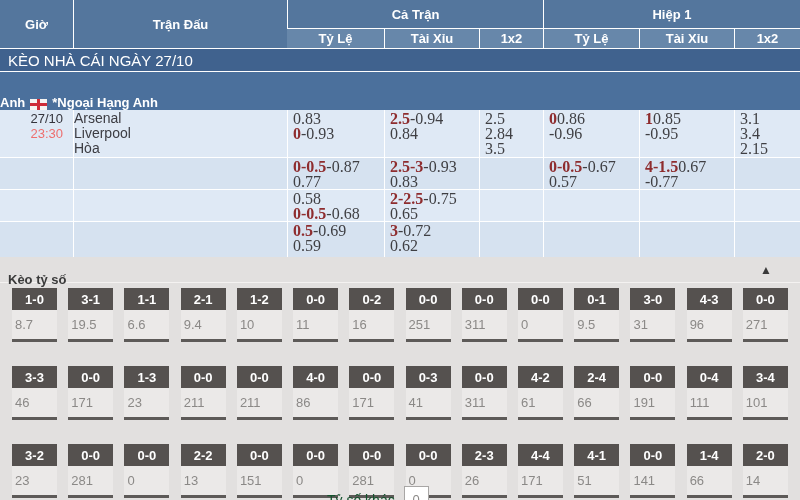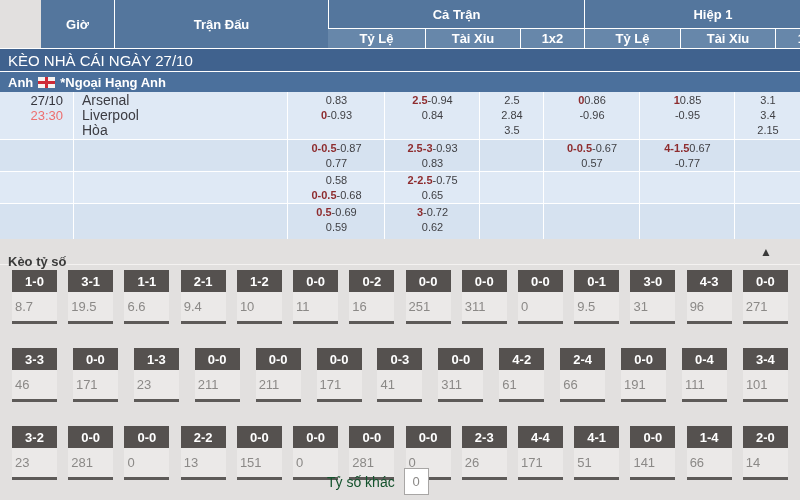--- a/index.html
+++ b/index.html
@@ -1,49 +1,49 @@
 <!DOCTYPE html>
 <html><head>
 <meta charset="utf-8">
 <style>
   * { margin:0; padding:0; box-sizing:border-box; }
   html,body { width:800px; height:500px; overflow:hidden;
     font-family:"Liberation Sans","DejaVu Sans",sans-serif; background:#e2e0df; }
-  .thead { background:#14532d;margin-left:41px; }
+  .thead { background:#14532d; }
   .thead .hwrap { display:grid; grid-template-columns:73px 214px 97px 95px 64px 96px 95px 66px; grid-template-rows:28px 20px; }
   .hcell { color:#fff; font-size:13px; font-weight:bold; display:flex; align-items:center; justify-content:center; }
   .hspan2 { grid-row:1/3; background:#54769d; }
   .hrow1 { background:#54769d; border-left:1px solid #fff; }
   .hrow2 { background:#6787aa; border-top:1px solid #fff; border-left:1px solid #fff; }
   .hrow2.nb { border-left:none; }
 
   .title-bar { height:23px; background:#40628e; color:#fff; font-size:15px;
     display:flex; align-items:center; padding-left:8px; border-top:1px solid #fff; }
-  .league-bar { height:21px; background:#4b709c; color:#fff; font-size:13px; font-weight:bold;
-    display:flex; align-items:center; padding-left:8px; border-top:1px solid #fff; }
+  .league-bar { height:39px; background:#4b709c; color:#fff; font-size:13px; font-weight:bold;
+    display:flex; align-items:flex-end; padding-left:0; border-top:1px solid #fff; }
   .flag { position:relative; display:inline-block; width:17px; height:11px; background:#f5f3f1; margin:0 5px; }
   .flag .fh { position:absolute; left:0; top:4px; width:100%; height:3px; background:#ce2b37; }
   .flag .fv { position:absolute; top:0; left:7px; width:3px; height:100%; background:#ce2b37; }
 
   .tbody { background:#a16207; }
   .trow { display:grid; grid-template-columns:73px 214px 97px 95px 64px 96px 95px 66px; }
   .trow + .trow { border-top:1px solid #fff; }
   .trow.r0 { height:47px; background:#dfe9f5; }
   .trow.r1 { height:32px; background:#d6e2f0; }
   .trow.r2 { height:32px; background:#dfe9f5; }
   .trow.r3 { height:36px; background:#d6e2f0; }
   .bcell { border-left:1px solid #fff; padding-top:1px; overflow:hidden; }
   .bcell:first-child { border-left:none; }
   .gio-cell { text-align:right; padding-right:10px; font-size:13px; }
   .gio-cell .date { color:#34343c; line-height:15px; }
   .gio-cell .time { color:#ee6e6e; line-height:15px; }
-  .teams-cell { padding-left:8px; font-size:14px; color:#3c3c42; }
+  .teams-cell { font-size:14px; color:#3c3c42; }
   .teams-cell .team { line-height:15px; }
-  .line { display:flex; justify-content:center; height:15px; line-height:15px;
-    font-size:11px; padding:0 4px 0 5px; }
+  .line { display:flex; justify-content:flex-start; height:15px; line-height:15px;
+    font-size:16px; padding:0 4px 0 5px;font-family:Liberation Serif, serif; }
   .hc { color:#8e2c2e; font-weight:bold; }
   .od { color:#3f3f43; }
 
   
   .score-section { background:#e2e0df; }
   .score-header { height:26px; display:flex; align-items:center; justify-content:space-between;
     padding:0 28px 0 8px; border-bottom:1px solid #f4f2f1; }
   .score-title { font-size:13px; font-weight:bold; color:#3a3a3a;margin-top:20px; }
   .collapse { font-size:12px; color:#3a3a3a; cursor:pointer; }
   .score-body { position:relative; padding-top:5px; }
@@ -357,20 +357,24 @@
         </div>
         <div class="score-cell">
           <div class="score-box">0-0</div>
           <div class="score-val">211</div>
         </div>
         <div class="score-cell">
           <div class="score-box">0-0</div>
           <div class="score-val">211</div>
         </div>
         <div class="score-cell">
+          <div class="score-box">4-0</div>
+          <div class="score-val">86</div>
+        </div>
+        <div class="score-cell">
           <div class="score-box">0-0</div>
           <div class="score-val">171</div>
         </div>
         <div class="score-cell">
           <div class="score-box">0-3</div>
           <div class="score-val">41</div>
         </div>
         <div class="score-cell">
           <div class="score-box">0-0</div>
           <div class="score-val">311</div>

